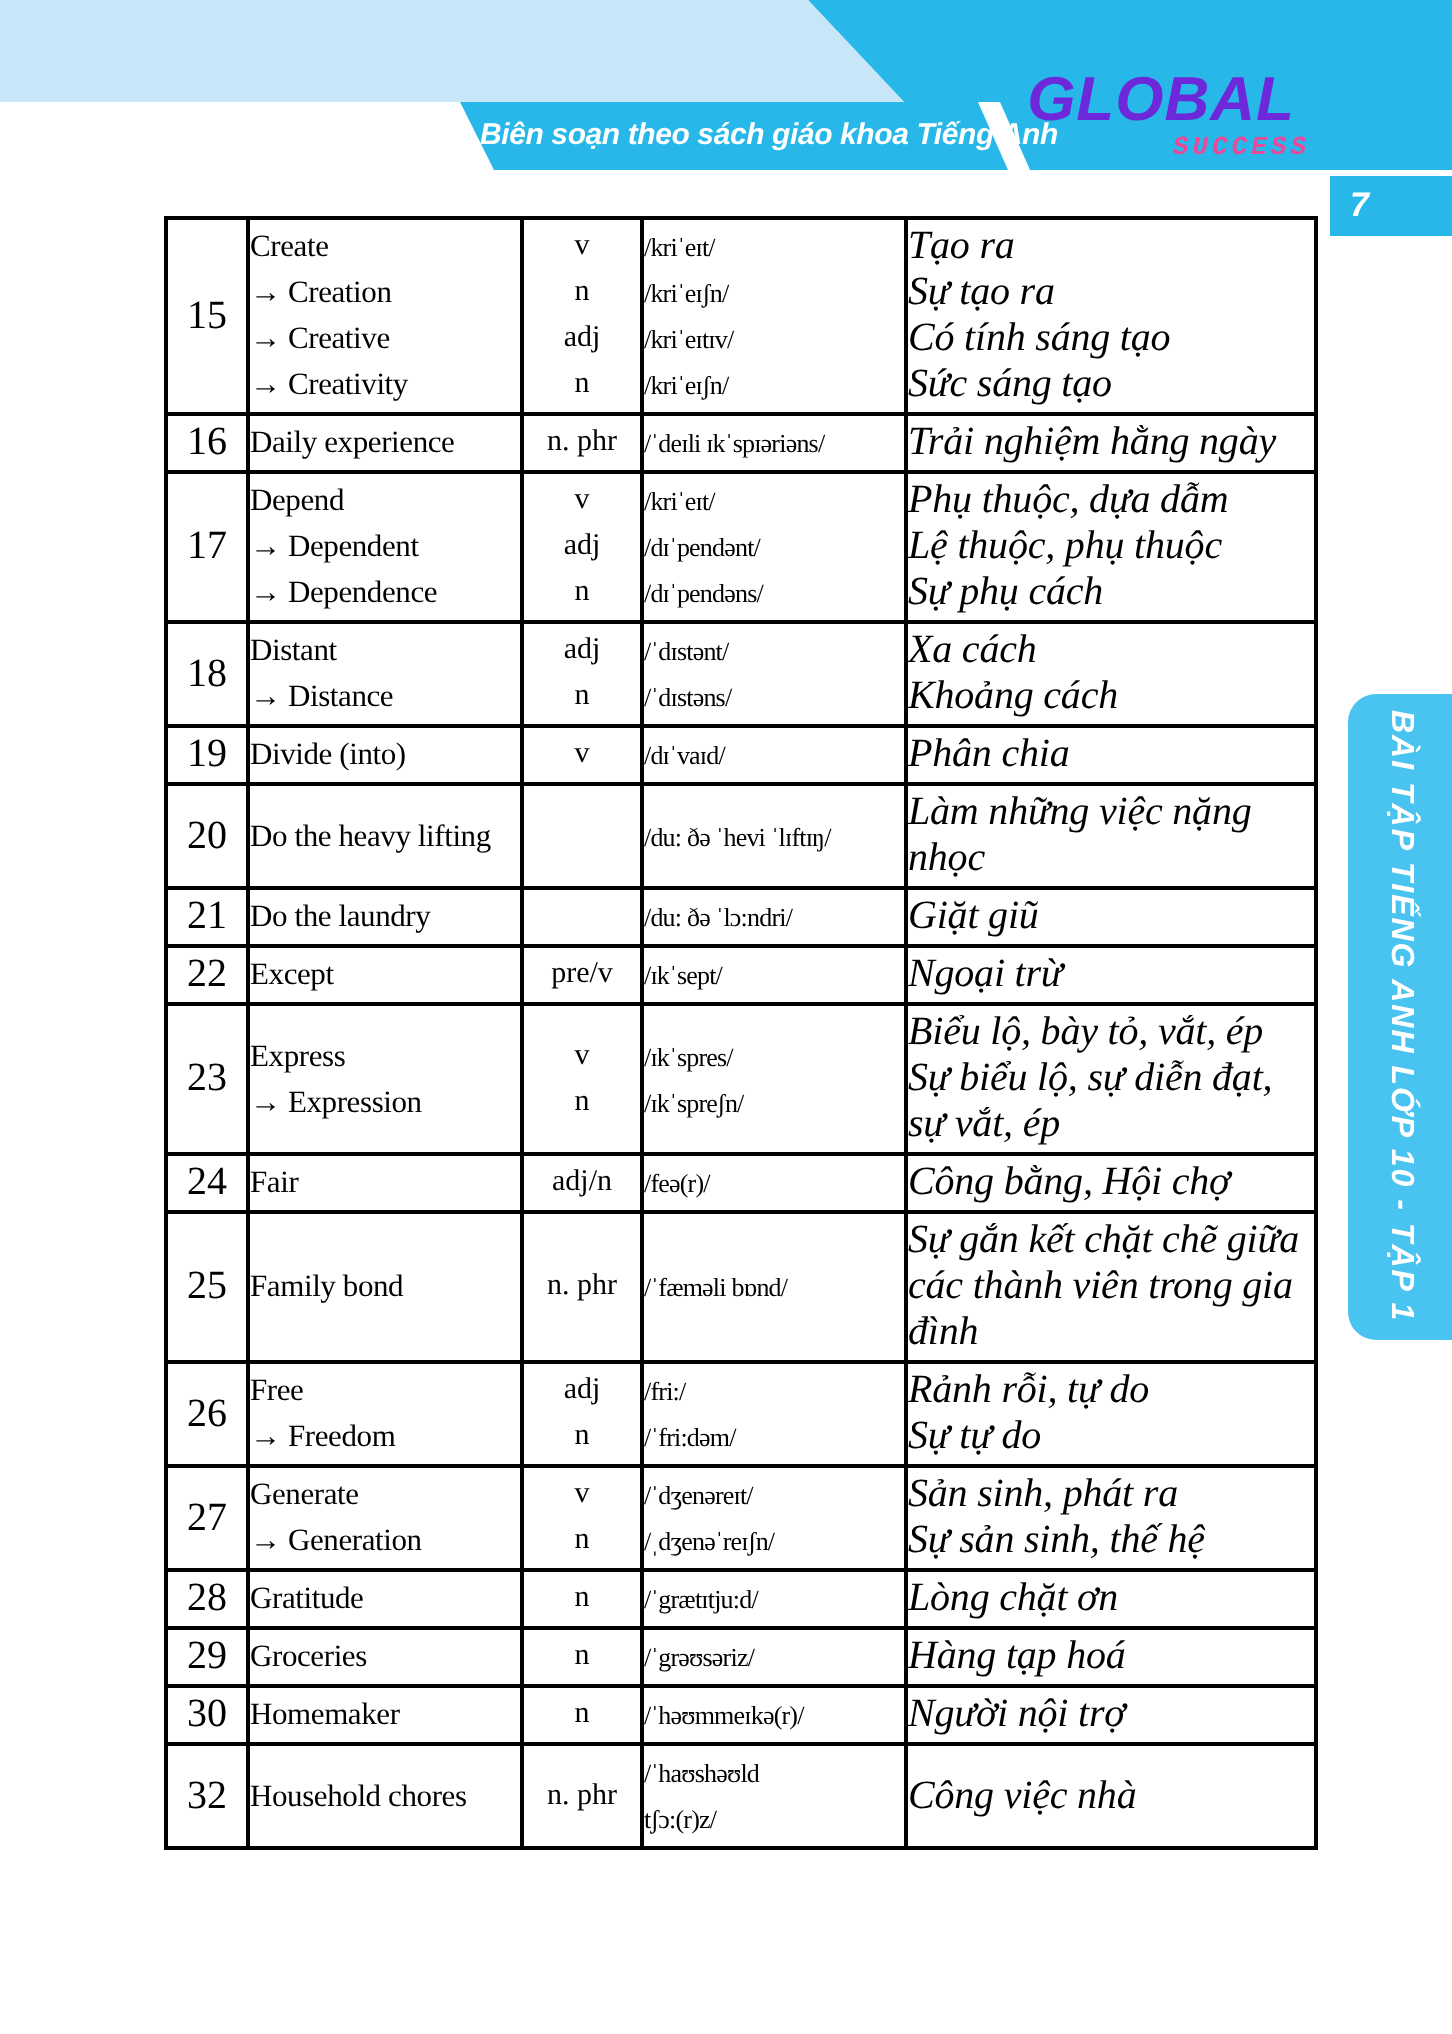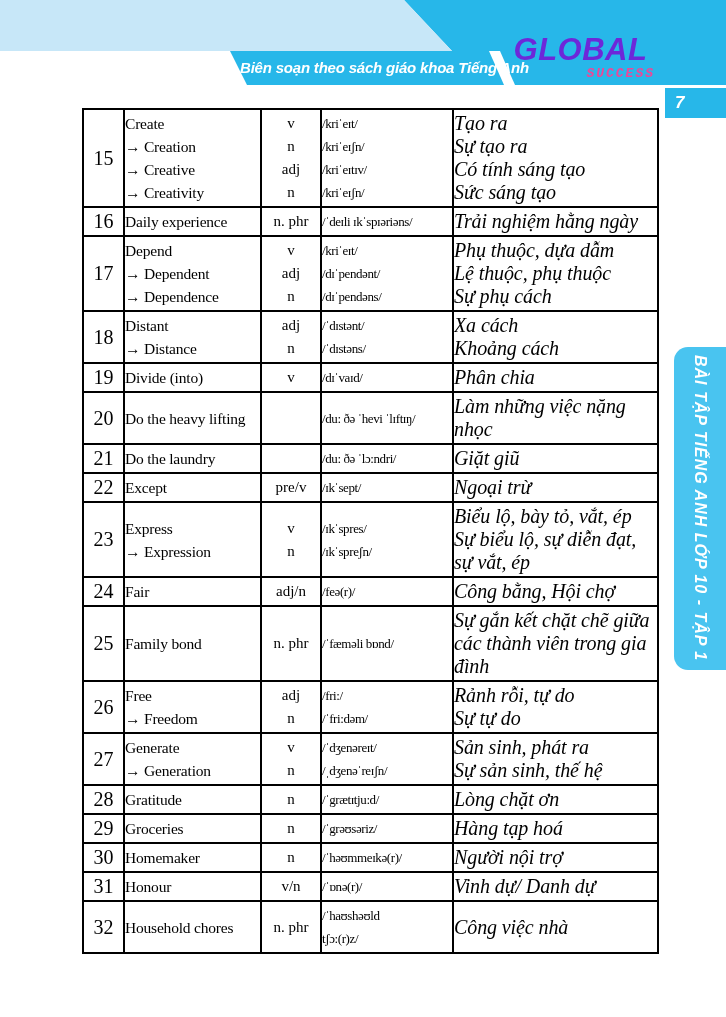--- a/index.html
+++ b/index.html
@@ -343,35 +343,20 @@
             <div class="pos-line">n</div>
           </td>
           <td class="c-ipa">
             <div class="ipa-line">/ˈhəʊmmeɪkə(r)/</div>
           </td>
           <td class="c-mean">
             <div class="mean-line">Người nội trợ</div>
           </td>
         </tr>
         <tr>
-          <td class="c-no">31</td>
-          <td class="c-word">
-            <div class="word-line">Honour</div>
-          </td>
-          <td class="c-pos">
-            <div class="pos-line">v/n</div>
-          </td>
-          <td class="c-ipa">
-            <div class="ipa-line">/ˈɒnə(r)/</div>
-          </td>
-          <td class="c-mean">
-            <div class="mean-line">Vinh dự/ Danh dự</div>
-          </td>
-        </tr>
-        <tr>
           <td class="c-no">32</td>
           <td class="c-word">
             <div class="word-line">Household chores</div>
           </td>
           <td class="c-pos">
             <div class="pos-line">n. phr</div>
           </td>
           <td class="c-ipa">
             <div class="ipa-line">/ˈhaʊshəʊld
 tʃɔ:(r)z/</div>

